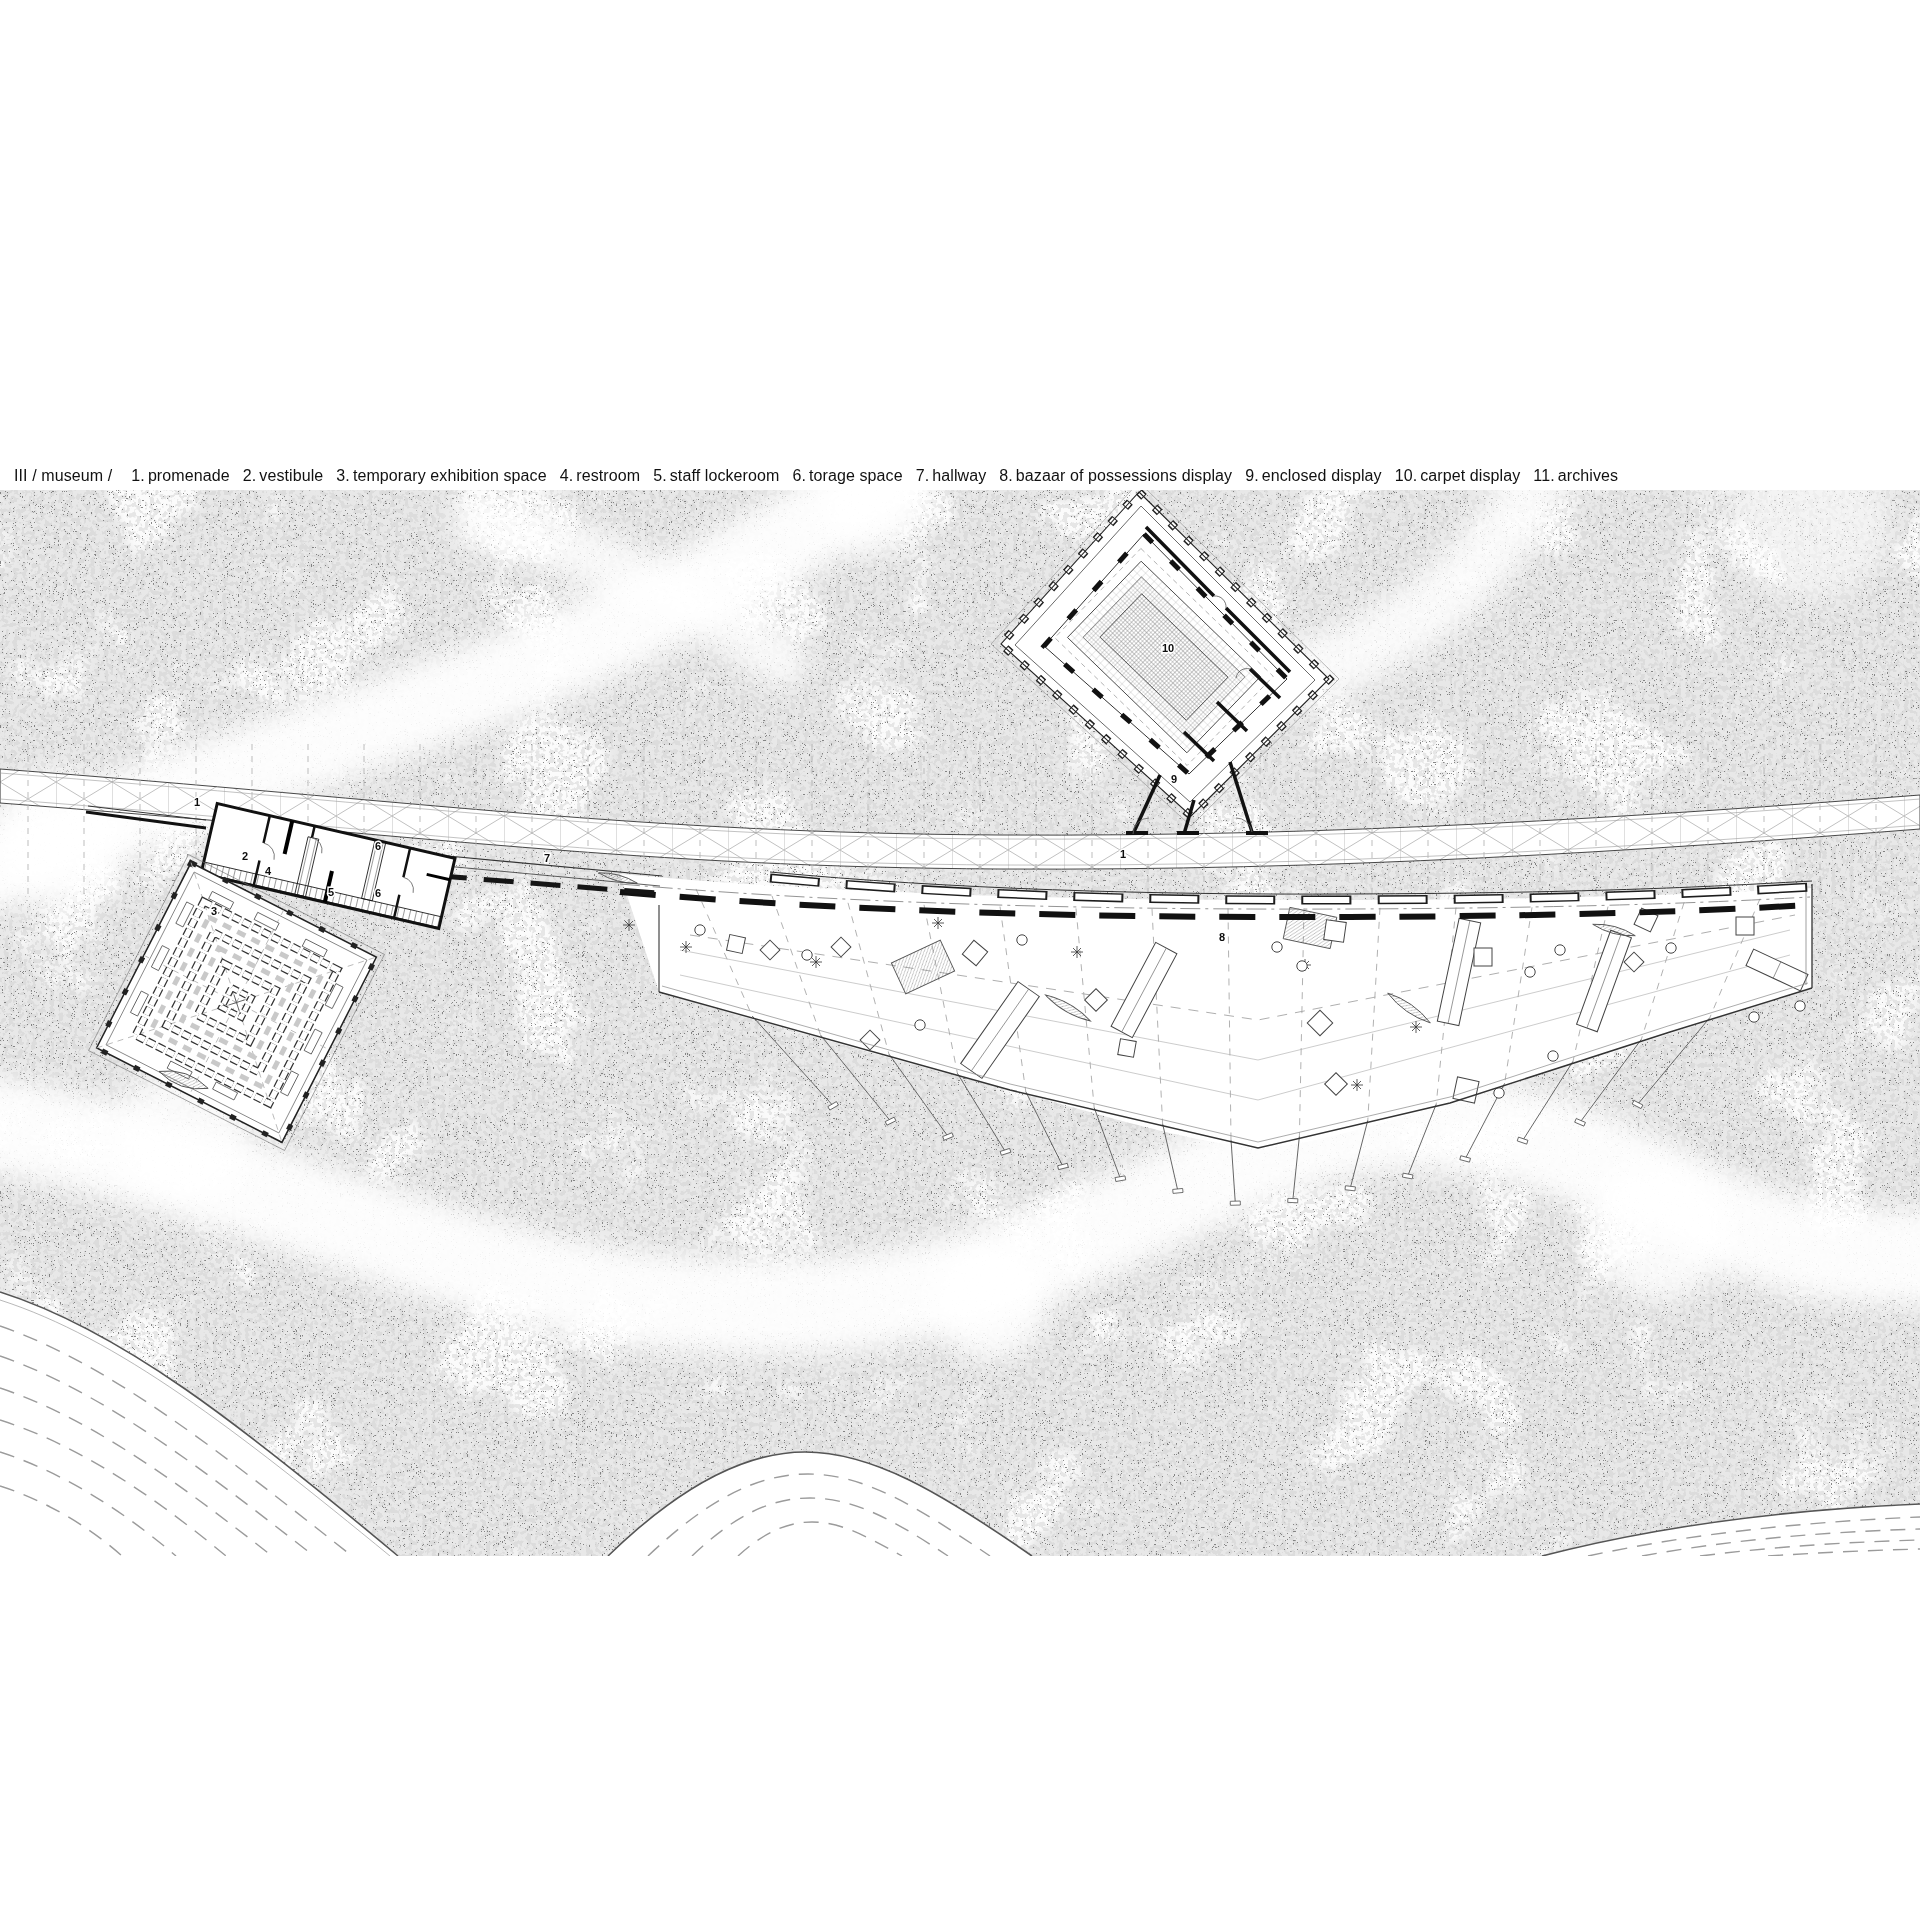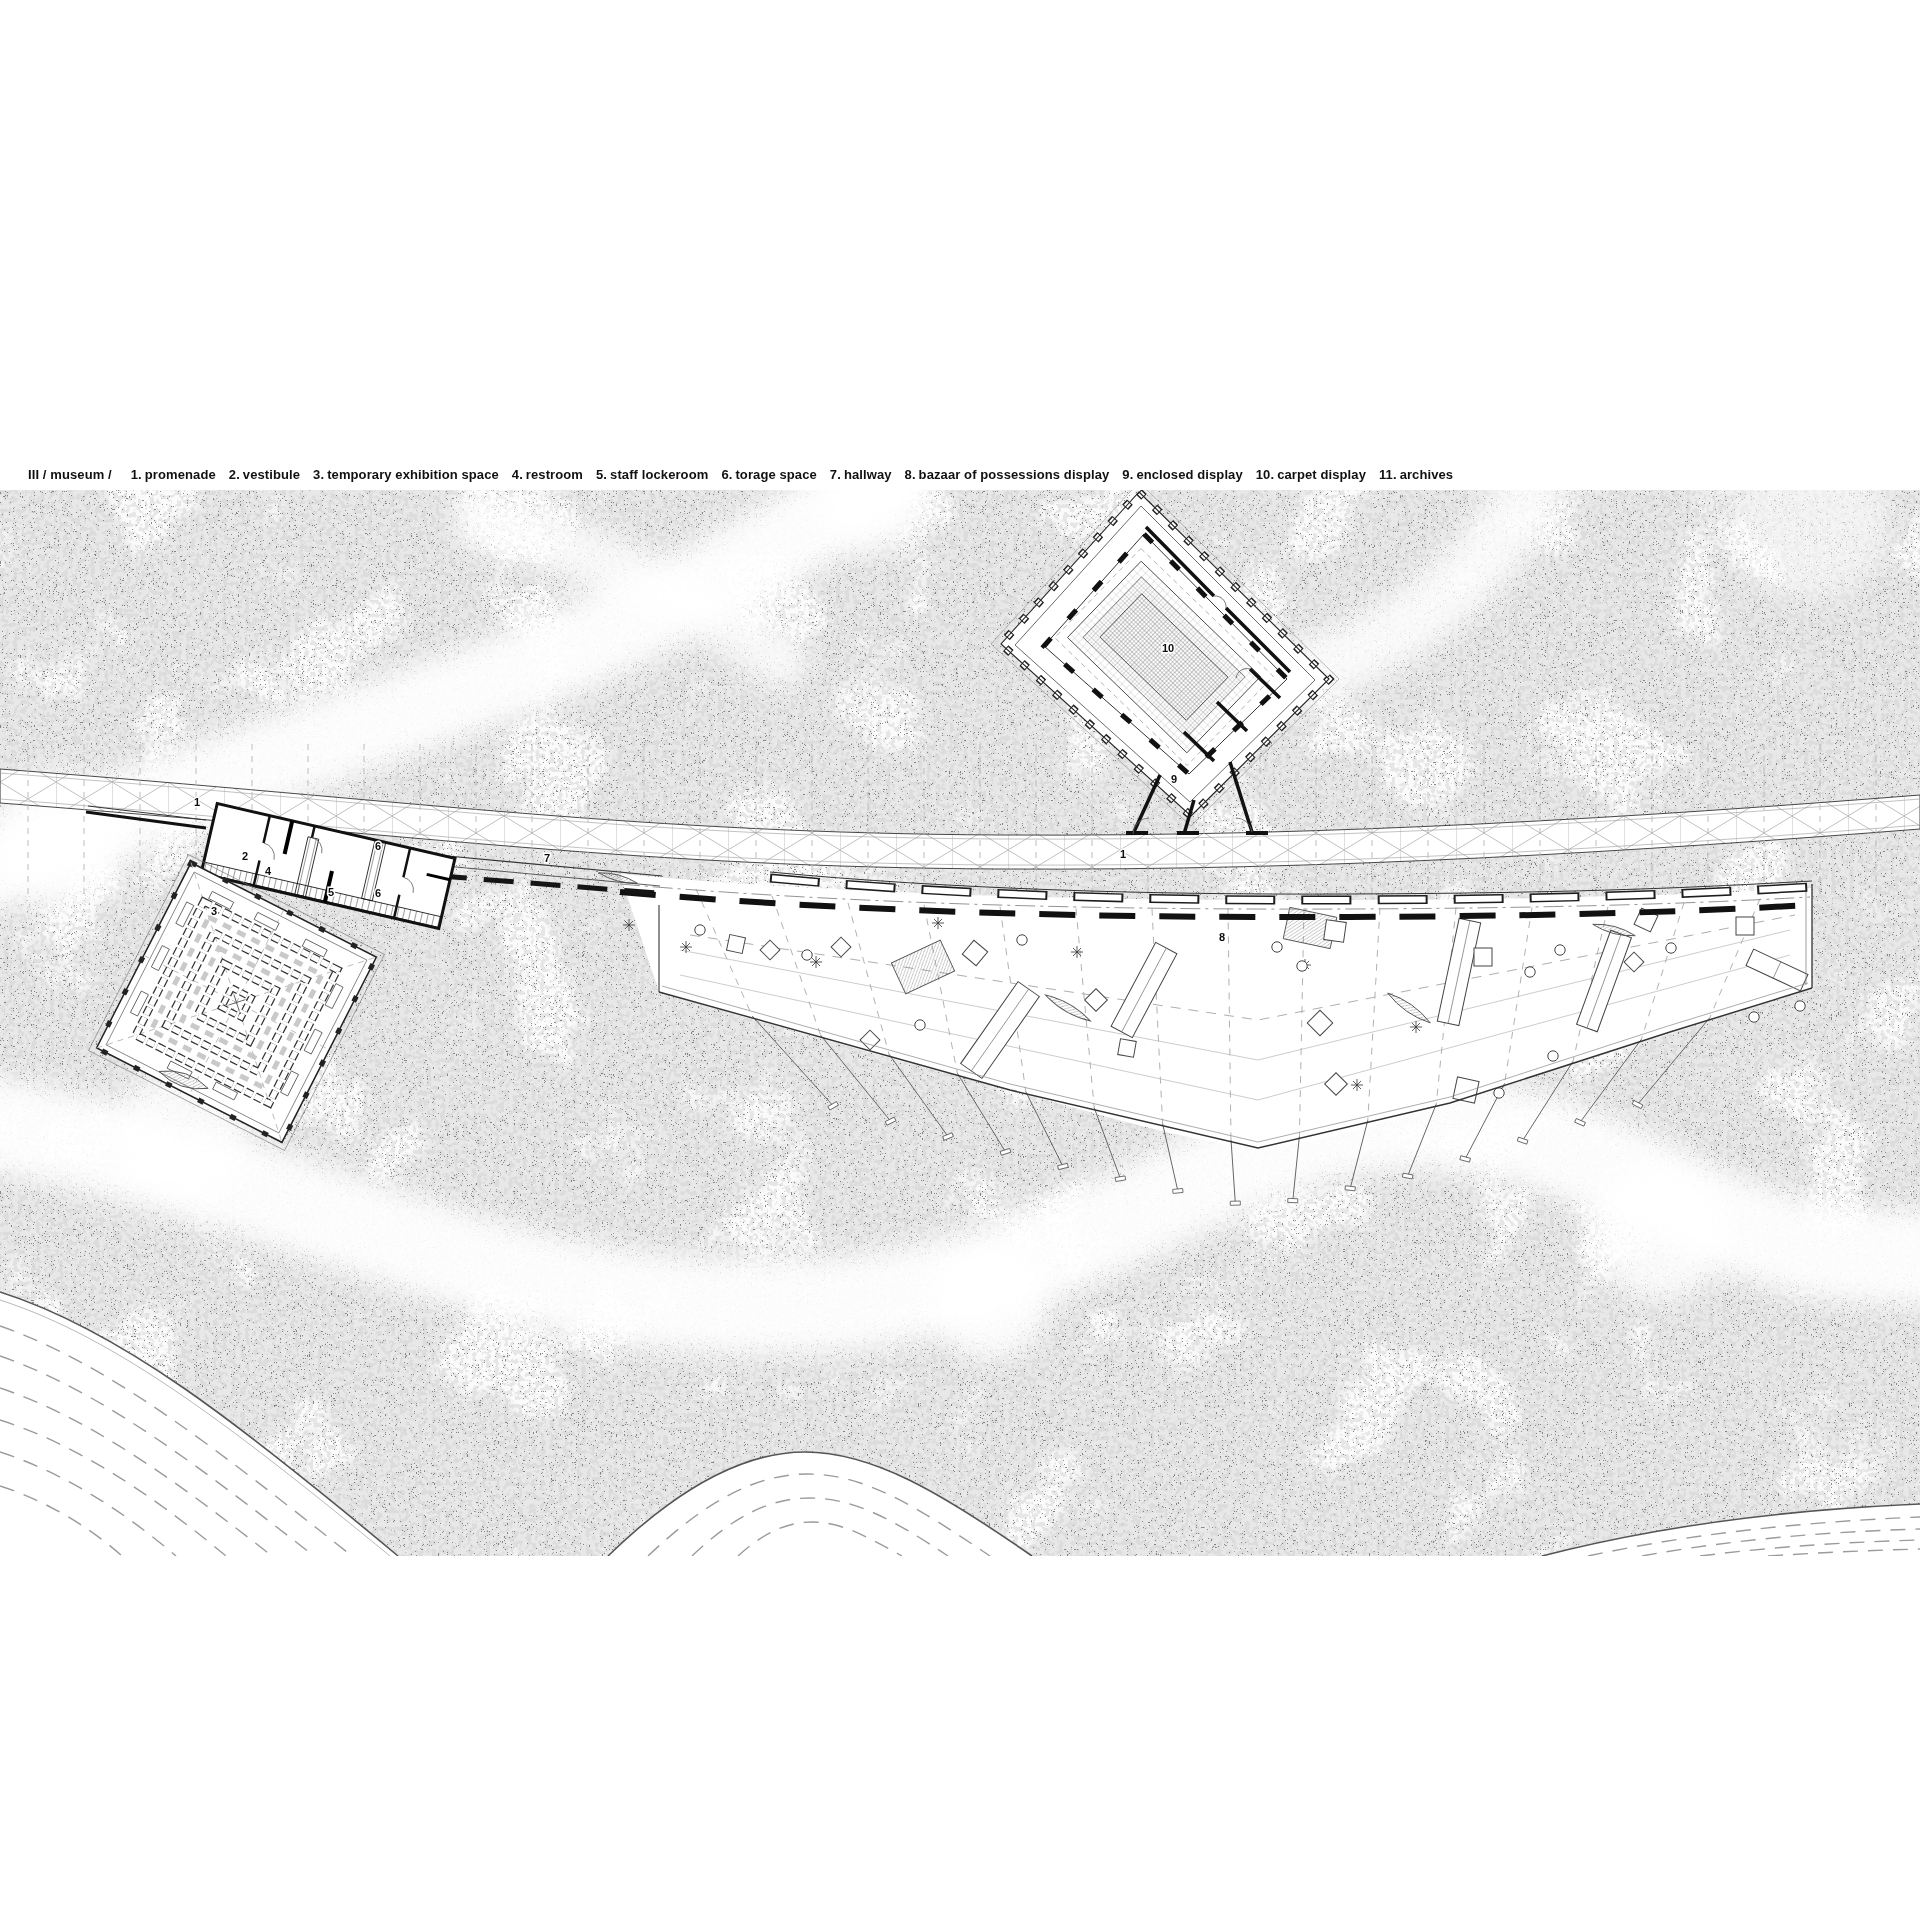--- a/index.html
+++ b/index.html
@@ -1,18 +1,18 @@
 <!DOCTYPE html>
 <html><head>
 <meta charset="utf-8">
 <style>
   html,body{margin:0;padding:0;background:#fff;}
   body{width:1920px;height:1920px;position:relative;overflow:hidden;
        font-family:"Liberation Sans",sans-serif;}
-  .legend{position:absolute;left:28px;top:467px;font-size:13px;font-weight:bold;
+  .legend{position:absolute;left:14px;top:467px;font-size:16px;font-weight:normal;
           color:#111;white-space:nowrap;letter-spacing:.1px;}
   .legend-prefix{margin-right:6px;}
   .legend-item{margin-left:13px;}
   .legend-item .num{margin-right:3px;}
   svg#plan-svg{position:absolute;left:0;top:0;}
   .plan-num{font-family:"Liberation Sans",sans-serif;font-size:11px;font-weight:bold;
             fill:#0d0d0d;text-anchor:middle;paint-order:stroke;stroke:#fff;stroke-width:3px;}
   
   .vert{stroke:#b5b5b5;stroke-width:.9;stroke-dasharray:6 6;}
   .fan{stroke:#a8a8a8;stroke-width:.9;stroke-dasharray:7 7;fill:none;}

